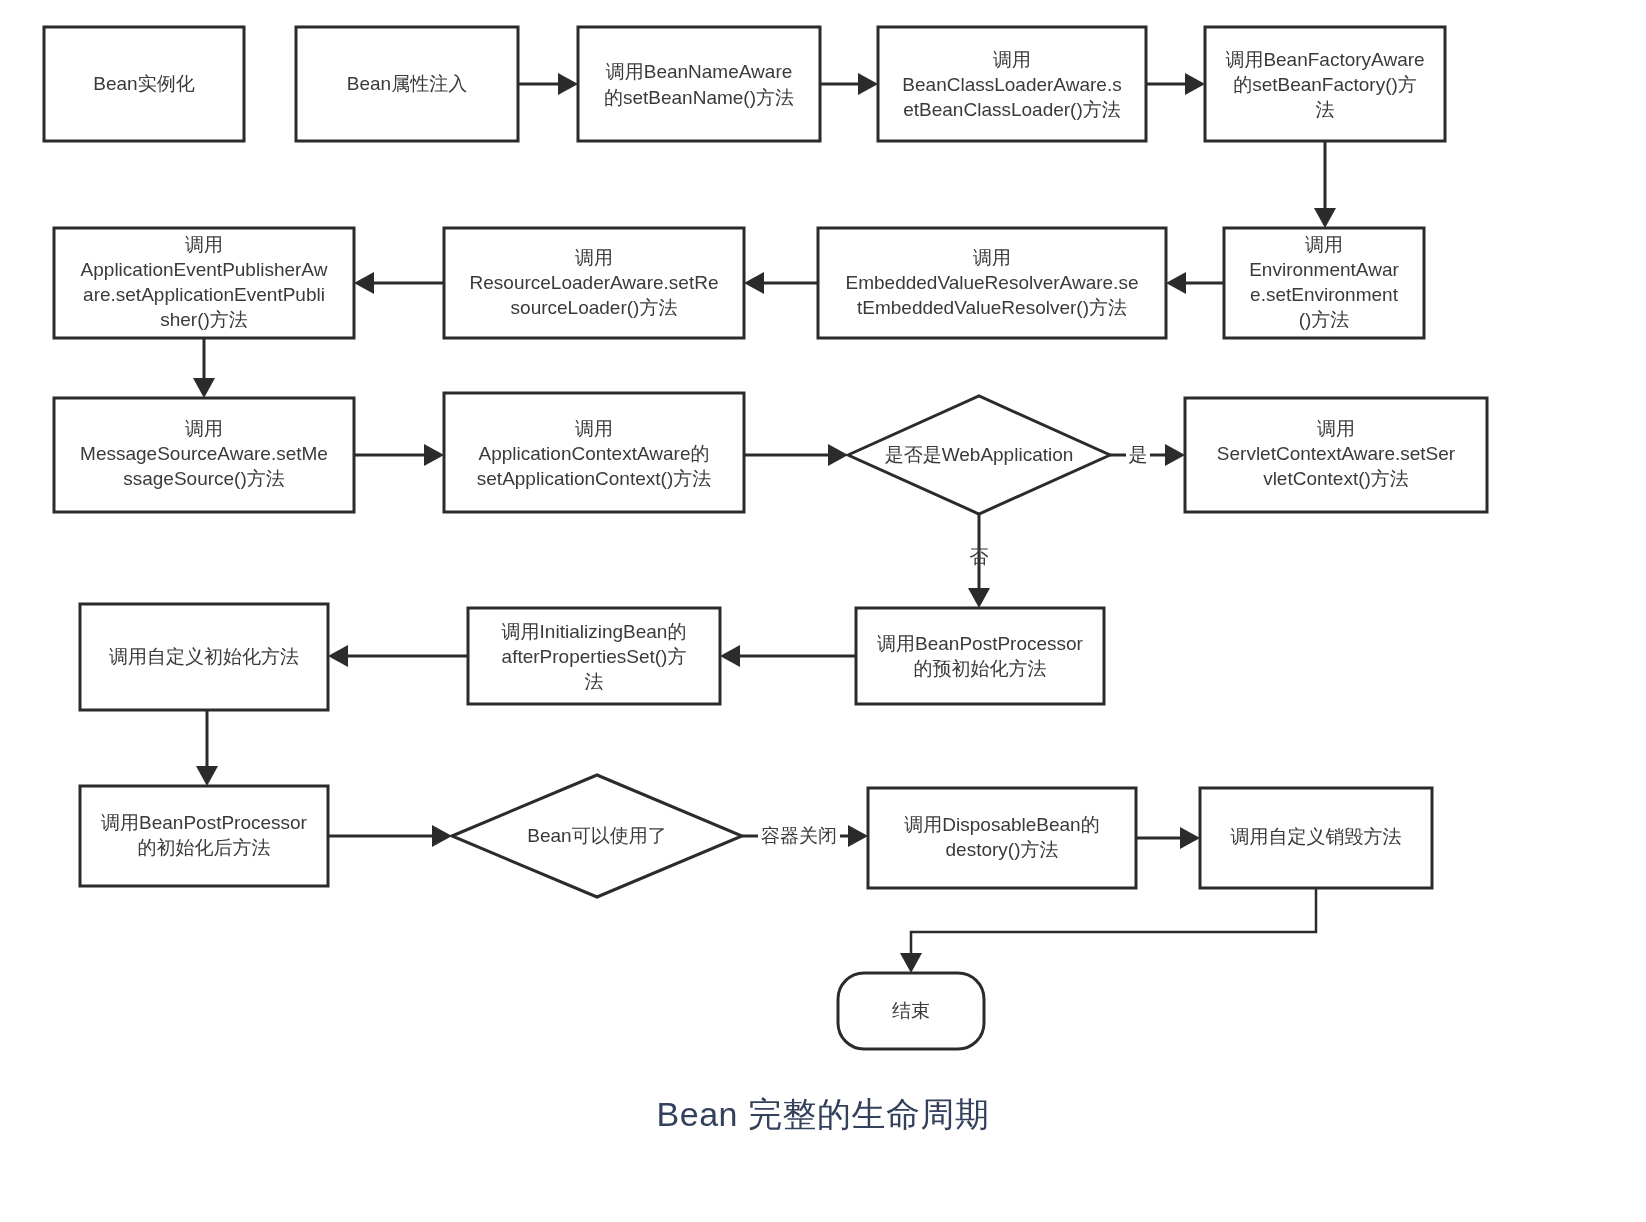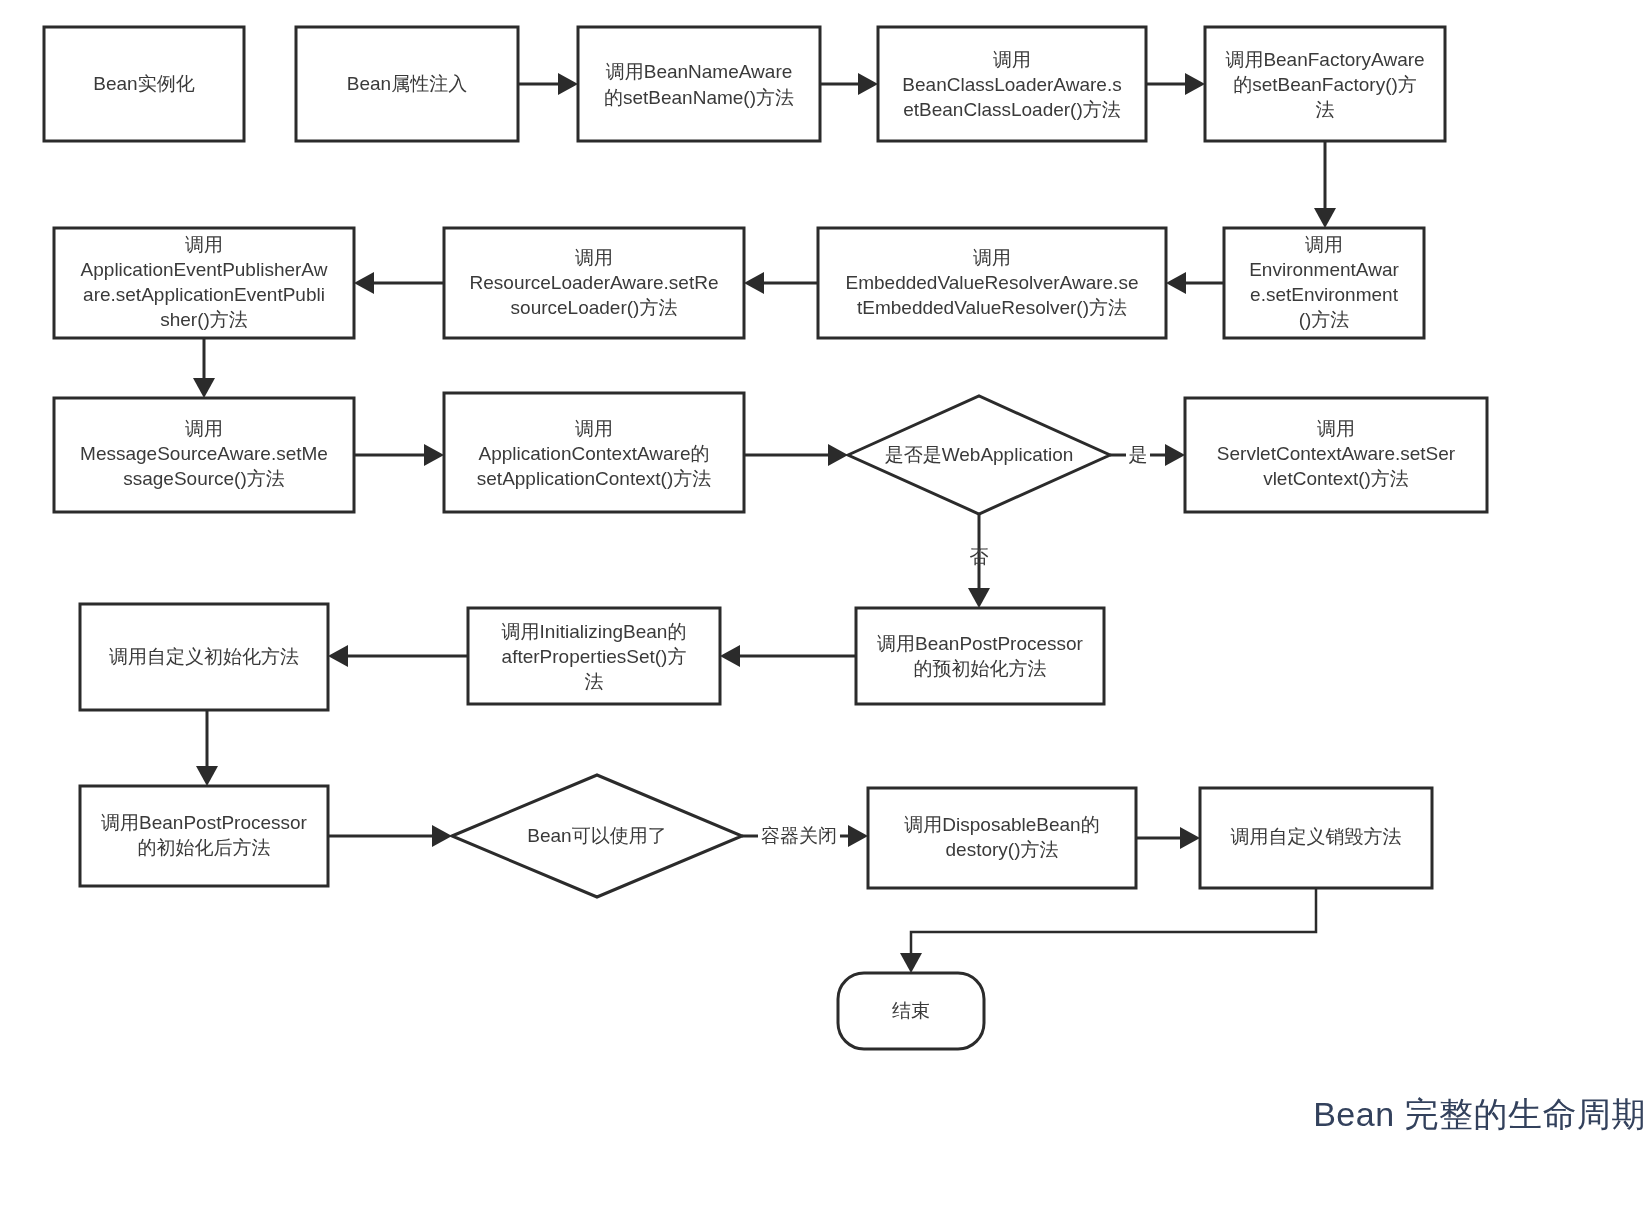--- a/index.html
+++ b/index.html
@@ -61,21 +61,21 @@
     font-size: 19px;
     fill: #3a3a3a;
     text-anchor: middle;
     dominant-baseline: middle;
   }
   .caption-text {
     position: absolute;
     left: 0;
     right: 0;
     top: 1092px;
-    text-align: right;
+    text-align: center;
     font-family: "Liberation Sans", "DejaVu Sans", sans-serif;
     font-size: 34px;
     color: #33415c;
     letter-spacing: 0.5px;
   }
 </style>
 </head>
 <body>
 
 <div id="stage">

